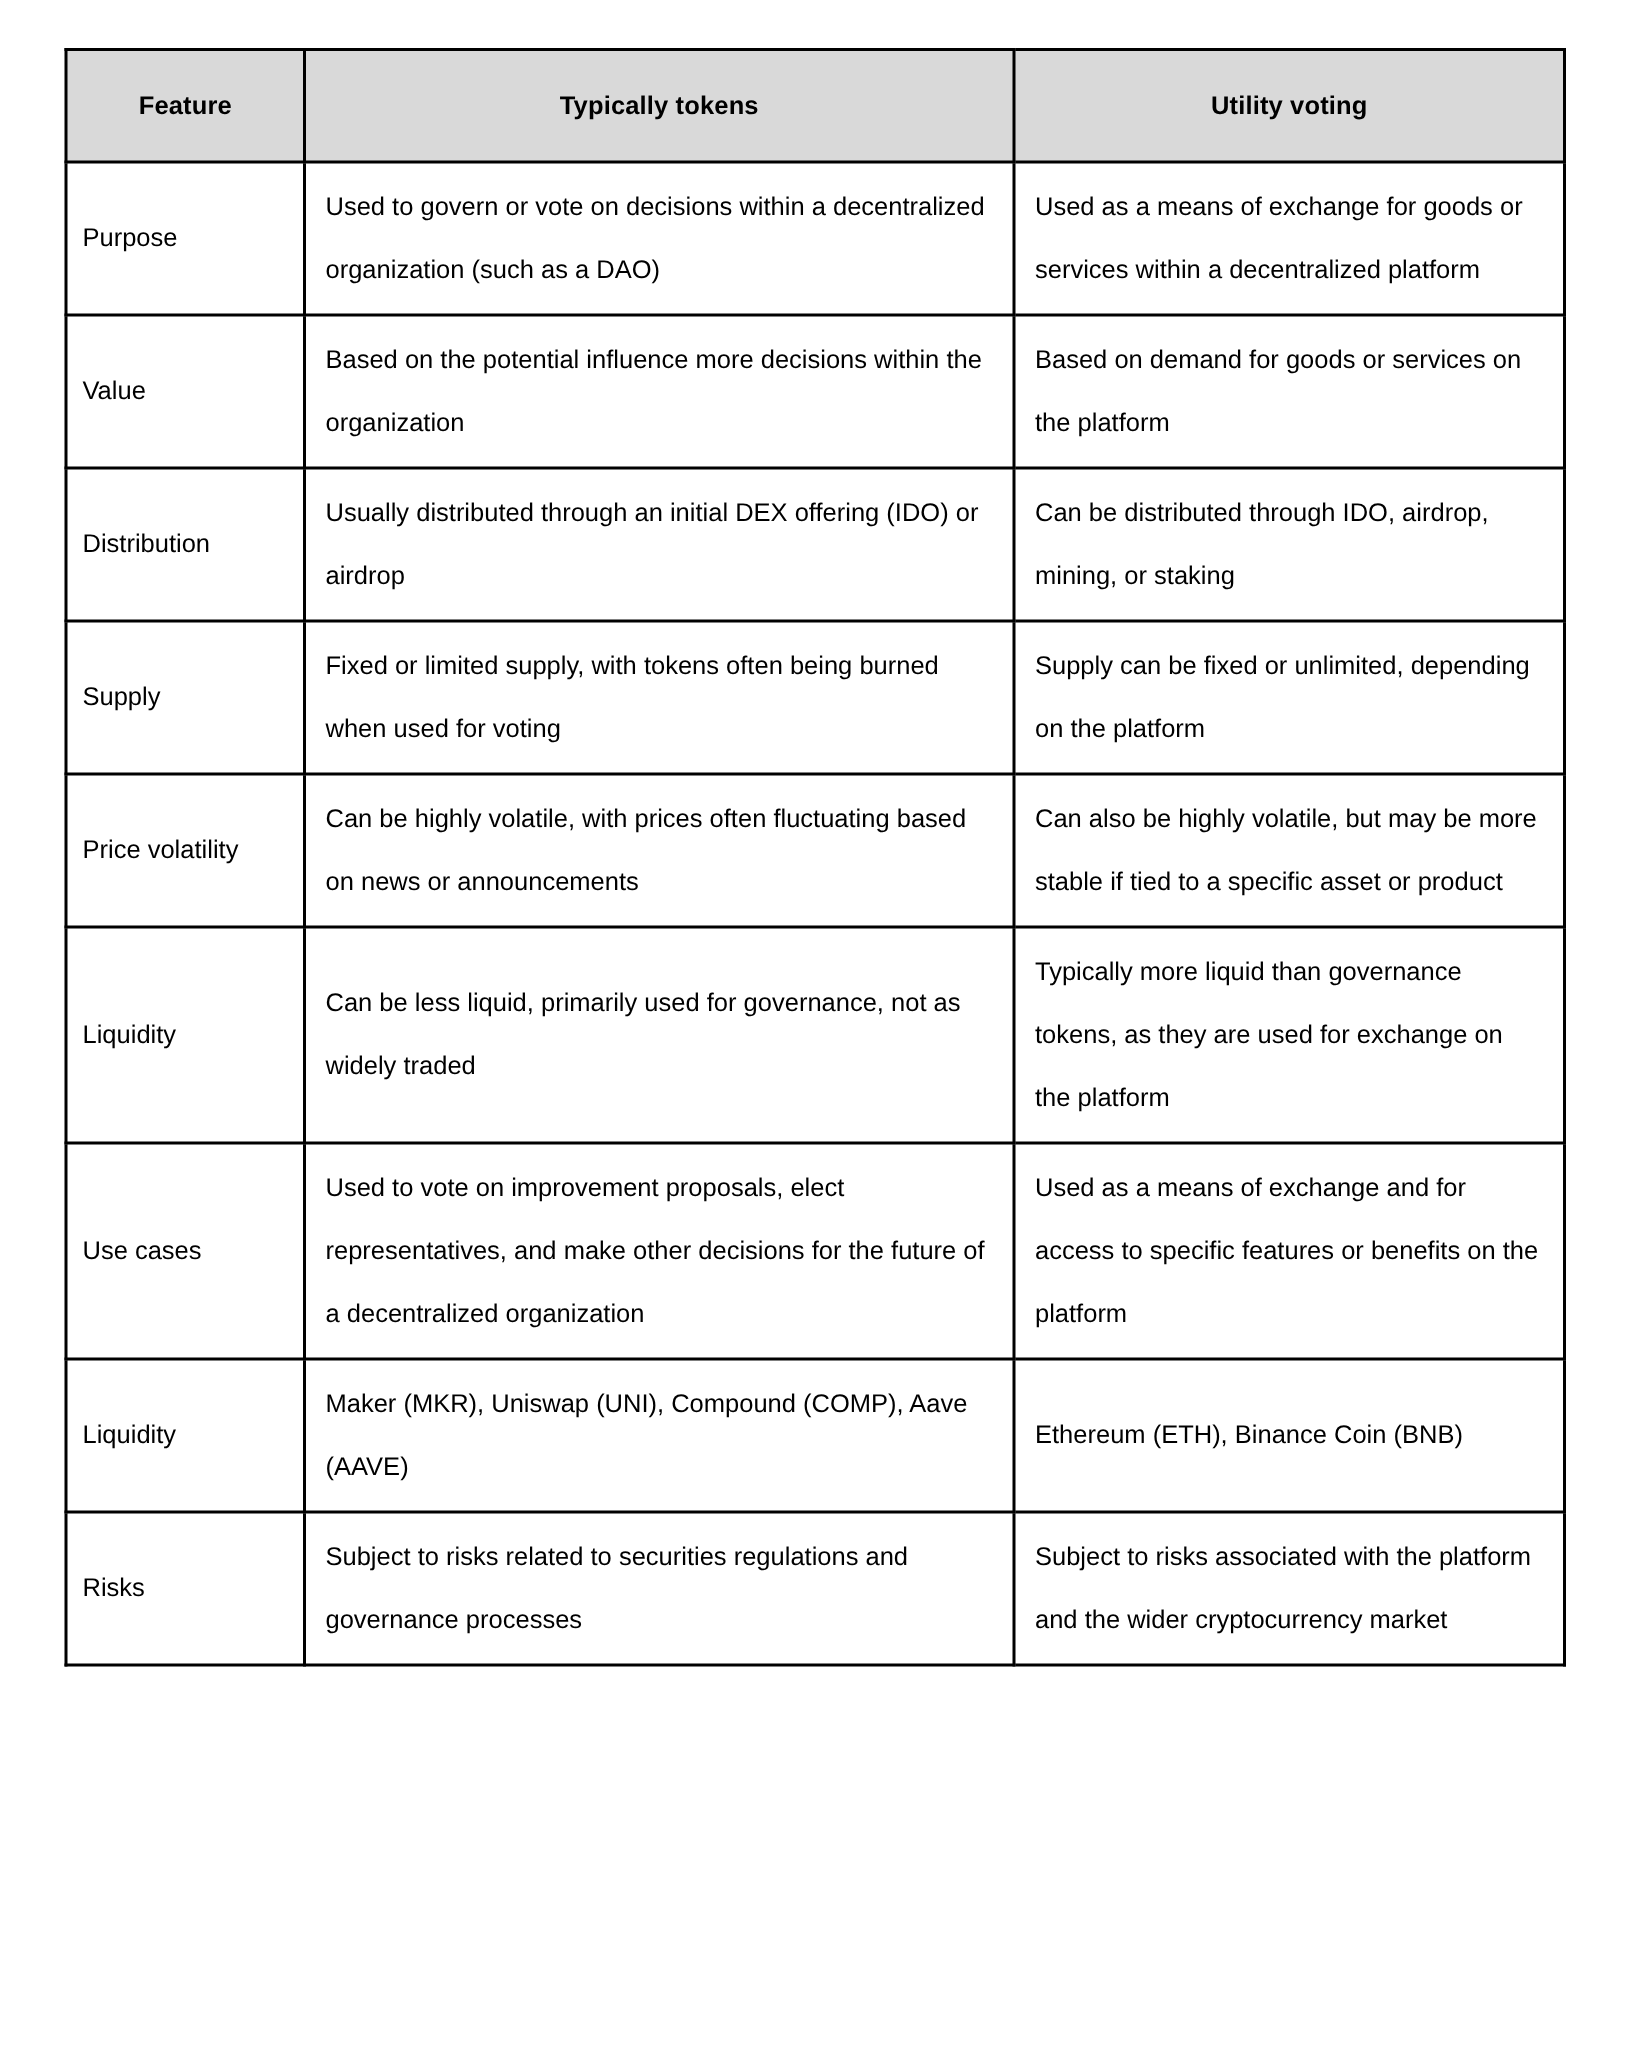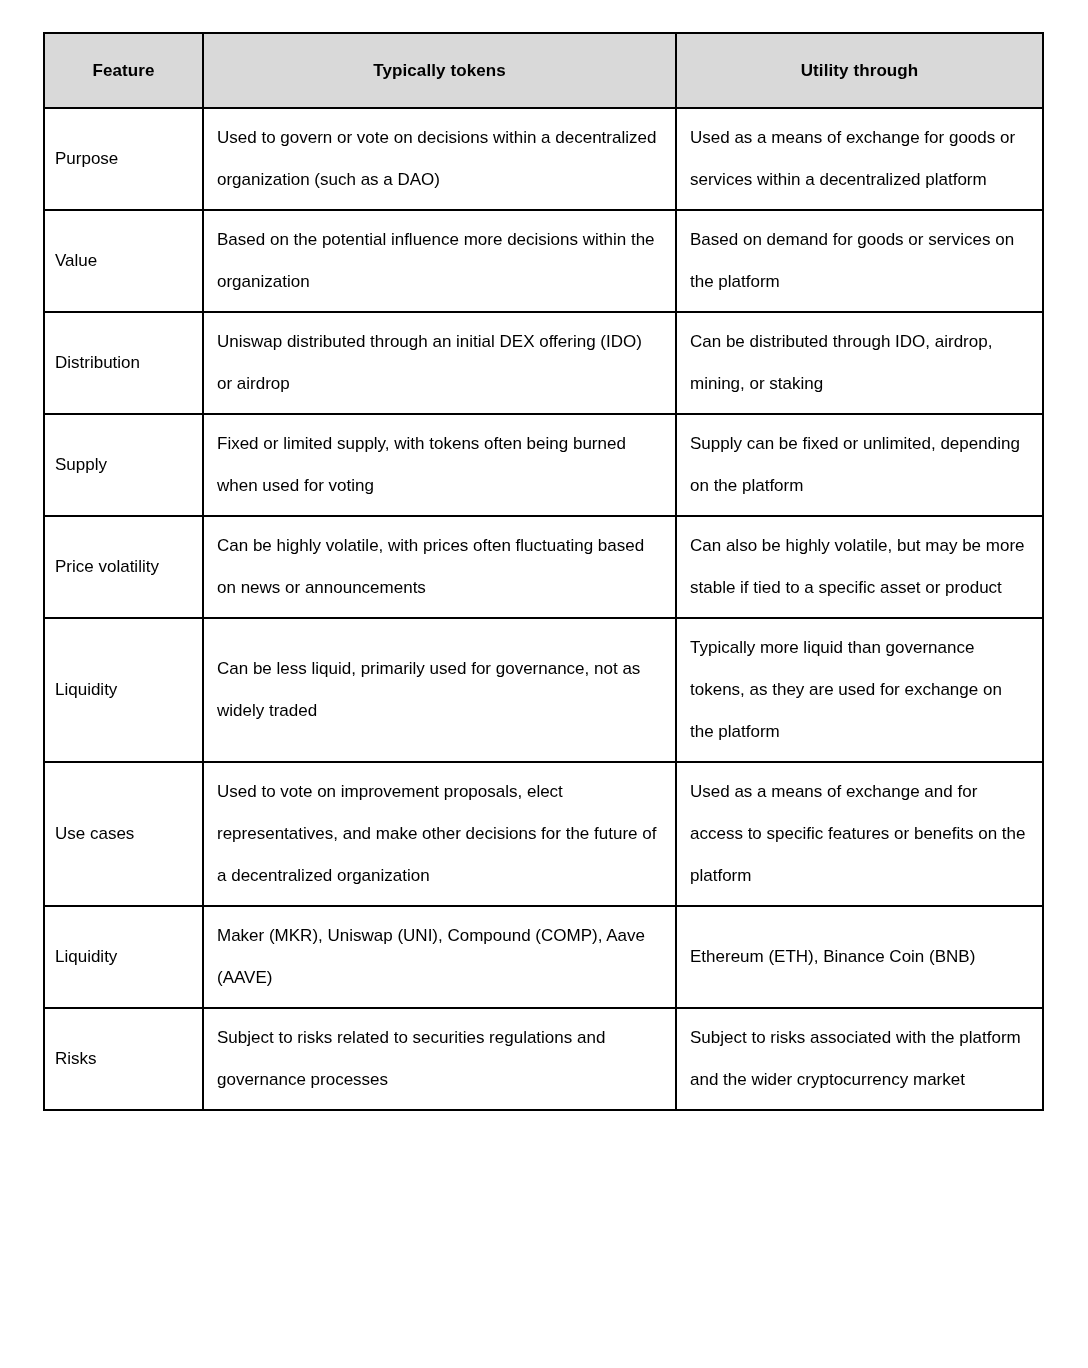--- a/index.html
+++ b/index.html
@@ -79,37 +79,37 @@
     <table class="comparison">
       <colgroup>
         <col class="c-feature">
         <col class="c-gov">
         <col class="c-util">
       </colgroup>
       <thead>
         <tr>
           <th>Feature</th>
           <th>Typically tokens</th>
-          <th>Utility through</th>
+          <th>Utility voting</th>
         </tr>
       </thead>
       <tbody>
         <tr>
           <td class="feature-cell">Purpose</td>
           <td class="body-cell">Used to govern or vote on decisions within a decentralized organization (such as a DAO)</td>
           <td class="body-cell">Used as a means of exchange for goods or services within a decentralized platform</td>
         </tr>
         <tr>
           <td class="feature-cell">Value</td>
           <td class="body-cell">Based on the potential influence more decisions within the organization</td>
           <td class="body-cell">Based on demand for goods or services on the platform</td>
         </tr>
         <tr>
           <td class="feature-cell">Distribution</td>
-          <td class="body-cell">Uniswap distributed through an initial DEX offering (IDO) or airdrop</td>
+          <td class="body-cell">Usually distributed through an initial DEX offering (IDO) or airdrop</td>
           <td class="body-cell">Can be distributed through IDO, airdrop, mining, or staking</td>
         </tr>
         <tr>
           <td class="feature-cell">Supply</td>
           <td class="body-cell">Fixed or limited supply, with tokens often being burned when used for voting</td>
           <td class="body-cell">Supply can be fixed or unlimited, depending on the platform</td>
         </tr>
         <tr>
           <td class="feature-cell">Price volatility</td>
           <td class="body-cell">Can be highly volatile, with prices often fluctuating based on news or announcements</td>

